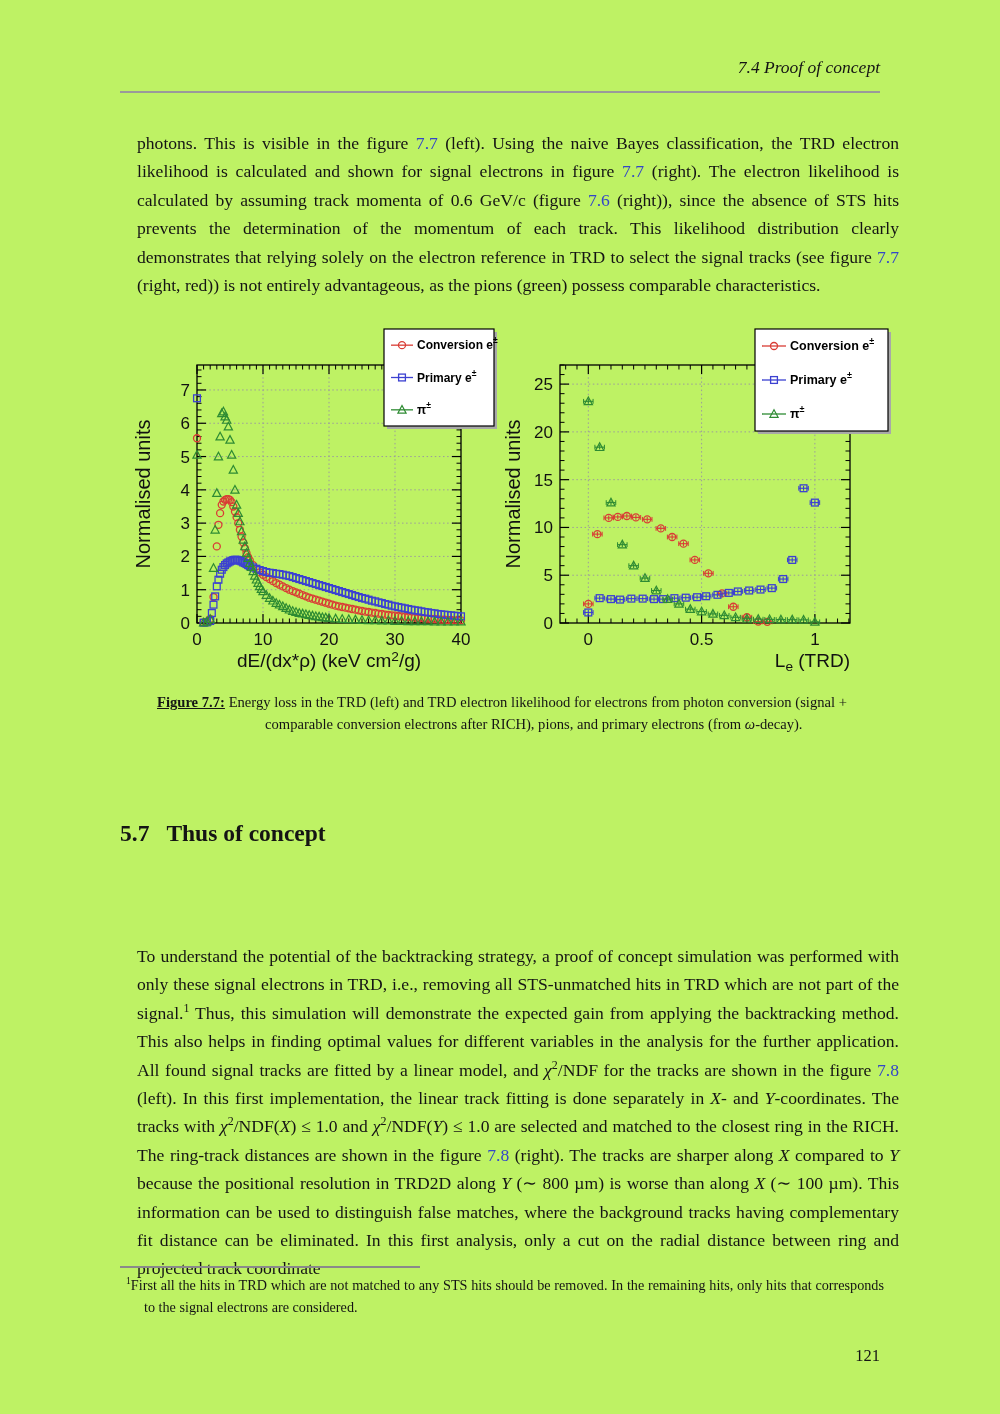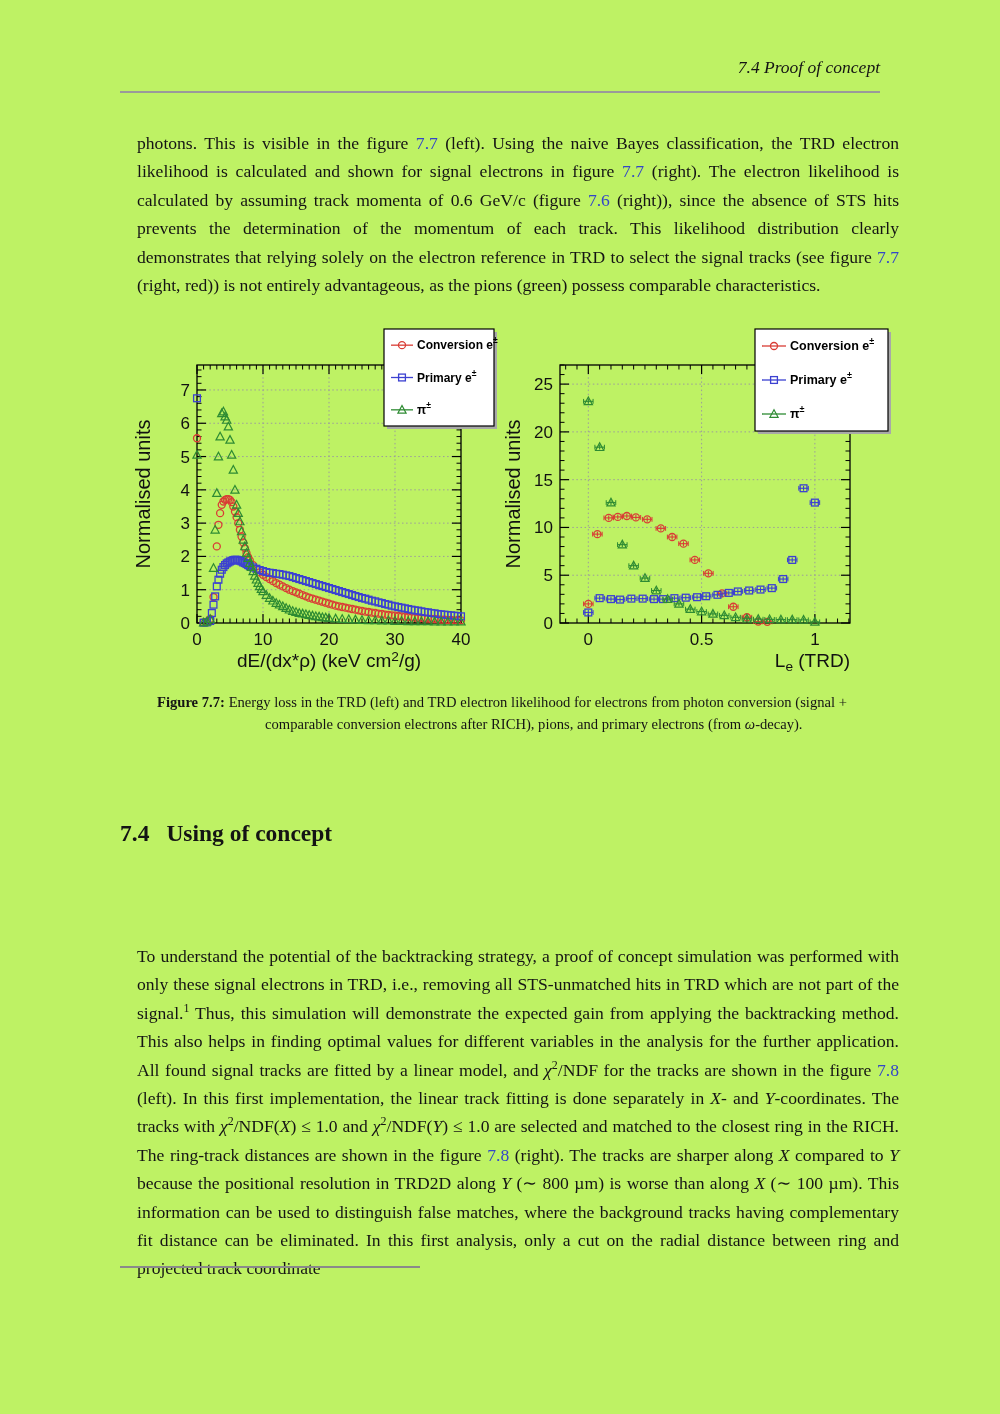--- a/index.html
+++ b/index.html
@@ -20,21 +20,21 @@
   .mvar{font-style:italic;}
   sup{font-size:0.68em;line-height:0;}
 
   .figure-block{position:absolute;top:325px;left:0;width:1000px;height:365px;}
   #chart-left{position:absolute;left:133px;top:0;}
   #chart-right{position:absolute;left:503px;top:0;}
   svg{font-family:"Liberation Sans", sans-serif;}
 
   .caption{position:absolute;top:692px;left:157px;width:582px;padding-left:108px;
            text-indent:-108px;font-size:14.6px;line-height:21.5px;text-align:justify;}
-  .cap-label{font-weight:bold;}
+  .cap-label{font-weight:bold;text-decoration:underline;}
 
   .section-heading{position:absolute;top:820px;left:120px;margin:0;
                    font-size:23.5px;font-weight:bold;}
   .sec-num{margin-right:17px;}
 
   .footnote-rule{position:absolute;top:1266px;left:120px;width:300px;height:0;
                  border:none;border-top:2px solid #8a8a8a;}
   .footnote{position:absolute;top:1275px;left:120px;width:740px;padding-left:24px;
             text-indent:-18px;font-size:14.2px;line-height:21.5px;text-align:justify;}
 
@@ -970,19 +970,21 @@
           <text x="287" y="59.375" font-size="12.5" font-weight="700" fill="#000"><tspan>Primary e</tspan><tspan dy="-6" font-size="9.0">±</tspan></text>
           <line x1="259" y1="89" x2="283" y2="89" stroke="#2e8b33" stroke-width="1.3"></line>
           <path d="M271,84.7 L266.9,92.3 L275.1,92.3 Z" fill="none" stroke="#2e8b33" stroke-width="1.2"></path>
           <text x="287" y="93.375" font-size="12.5" font-weight="700" fill="#000"><tspan>π</tspan><tspan dy="-6" font-size="9.0">±</tspan></text>
         </g>
       </svg>
   </div>
 
   <div class="caption"><span class="cap-label">Figure 7.7:</span> <span><span>Energy loss in the TRD (left) and TRD electron likelihood for electrons from photon conversion (signal + comparable conversion electrons after RICH), pions, and primary electrons (from </span><span class="mvar">ω</span><span>-decay).</span></span></div>
 
-  <h2 class="section-heading"><span class="sec-num">7.4</span><span>Using of concept</span></h2>
+  <h2 class="section-heading"><span class="sec-num">5.7</span><span>Thus of concept</span></h2>
 
   <p class="body-par" id="par2"><span>To understand the potential of the backtracking strategy, a proof of concept simulation was performed with only these signal electrons in TRD, i.e., removing all STS-unmatched hits in TRD which are not part of the signal.</span><sup>1</sup><span>  Thus, this simulation will demonstrate the expected gain from applying the backtracking method.  This also helps in finding optimal values for different variables in the analysis for the further application.  All found signal tracks are fitted by a linear model, and </span><span class="mvar">χ</span><sup>2</sup><span>/NDF for the tracks are shown in the figure </span><span class="ref-link">7.8</span><span> (left).  In this first implementation, the linear track fitting is done separately in </span><span class="mvar">X</span><span>- and </span><span class="mvar">Y</span><span>-coordinates.  The tracks with </span><span class="mvar">χ</span><sup>2</sup><span>/NDF(</span><span class="mvar">X</span><span>) ≤ 1.0 and </span><span class="mvar">χ</span><sup>2</sup><span>/NDF(</span><span class="mvar">Y</span><span>) ≤ 1.0 are selected and matched to the closest ring in the RICH. The ring-track distances are shown in the figure </span><span class="ref-link">7.8</span><span> (right).  The tracks are sharper along </span><span class="mvar">X</span><span> compared to </span><span class="mvar">Y</span><span> because the positional resolution in TRD2D along </span><span class="mvar">Y</span><span> (∼ 800 µm) is worse than along </span><span class="mvar">X</span><span> (∼ 100 µm).  This information can be used to distinguish false matches, where the background tracks having complementary fit distance can be eliminated.  In this first analysis, only a cut on the radial distance between ring and projected track coordinate</span></p>
 
   <div class="footnote-rule"></div>
-
+  <div class="footnote"><sup>1</sup><span>First all the hits in TRD which are not matched to any STS hits should be removed.  In the remaining hits, only hits that corresponds to the signal electrons are considered.</span></div>
+
+  <div class="page-number">121</div>
 </div>
 
 </body></html>

